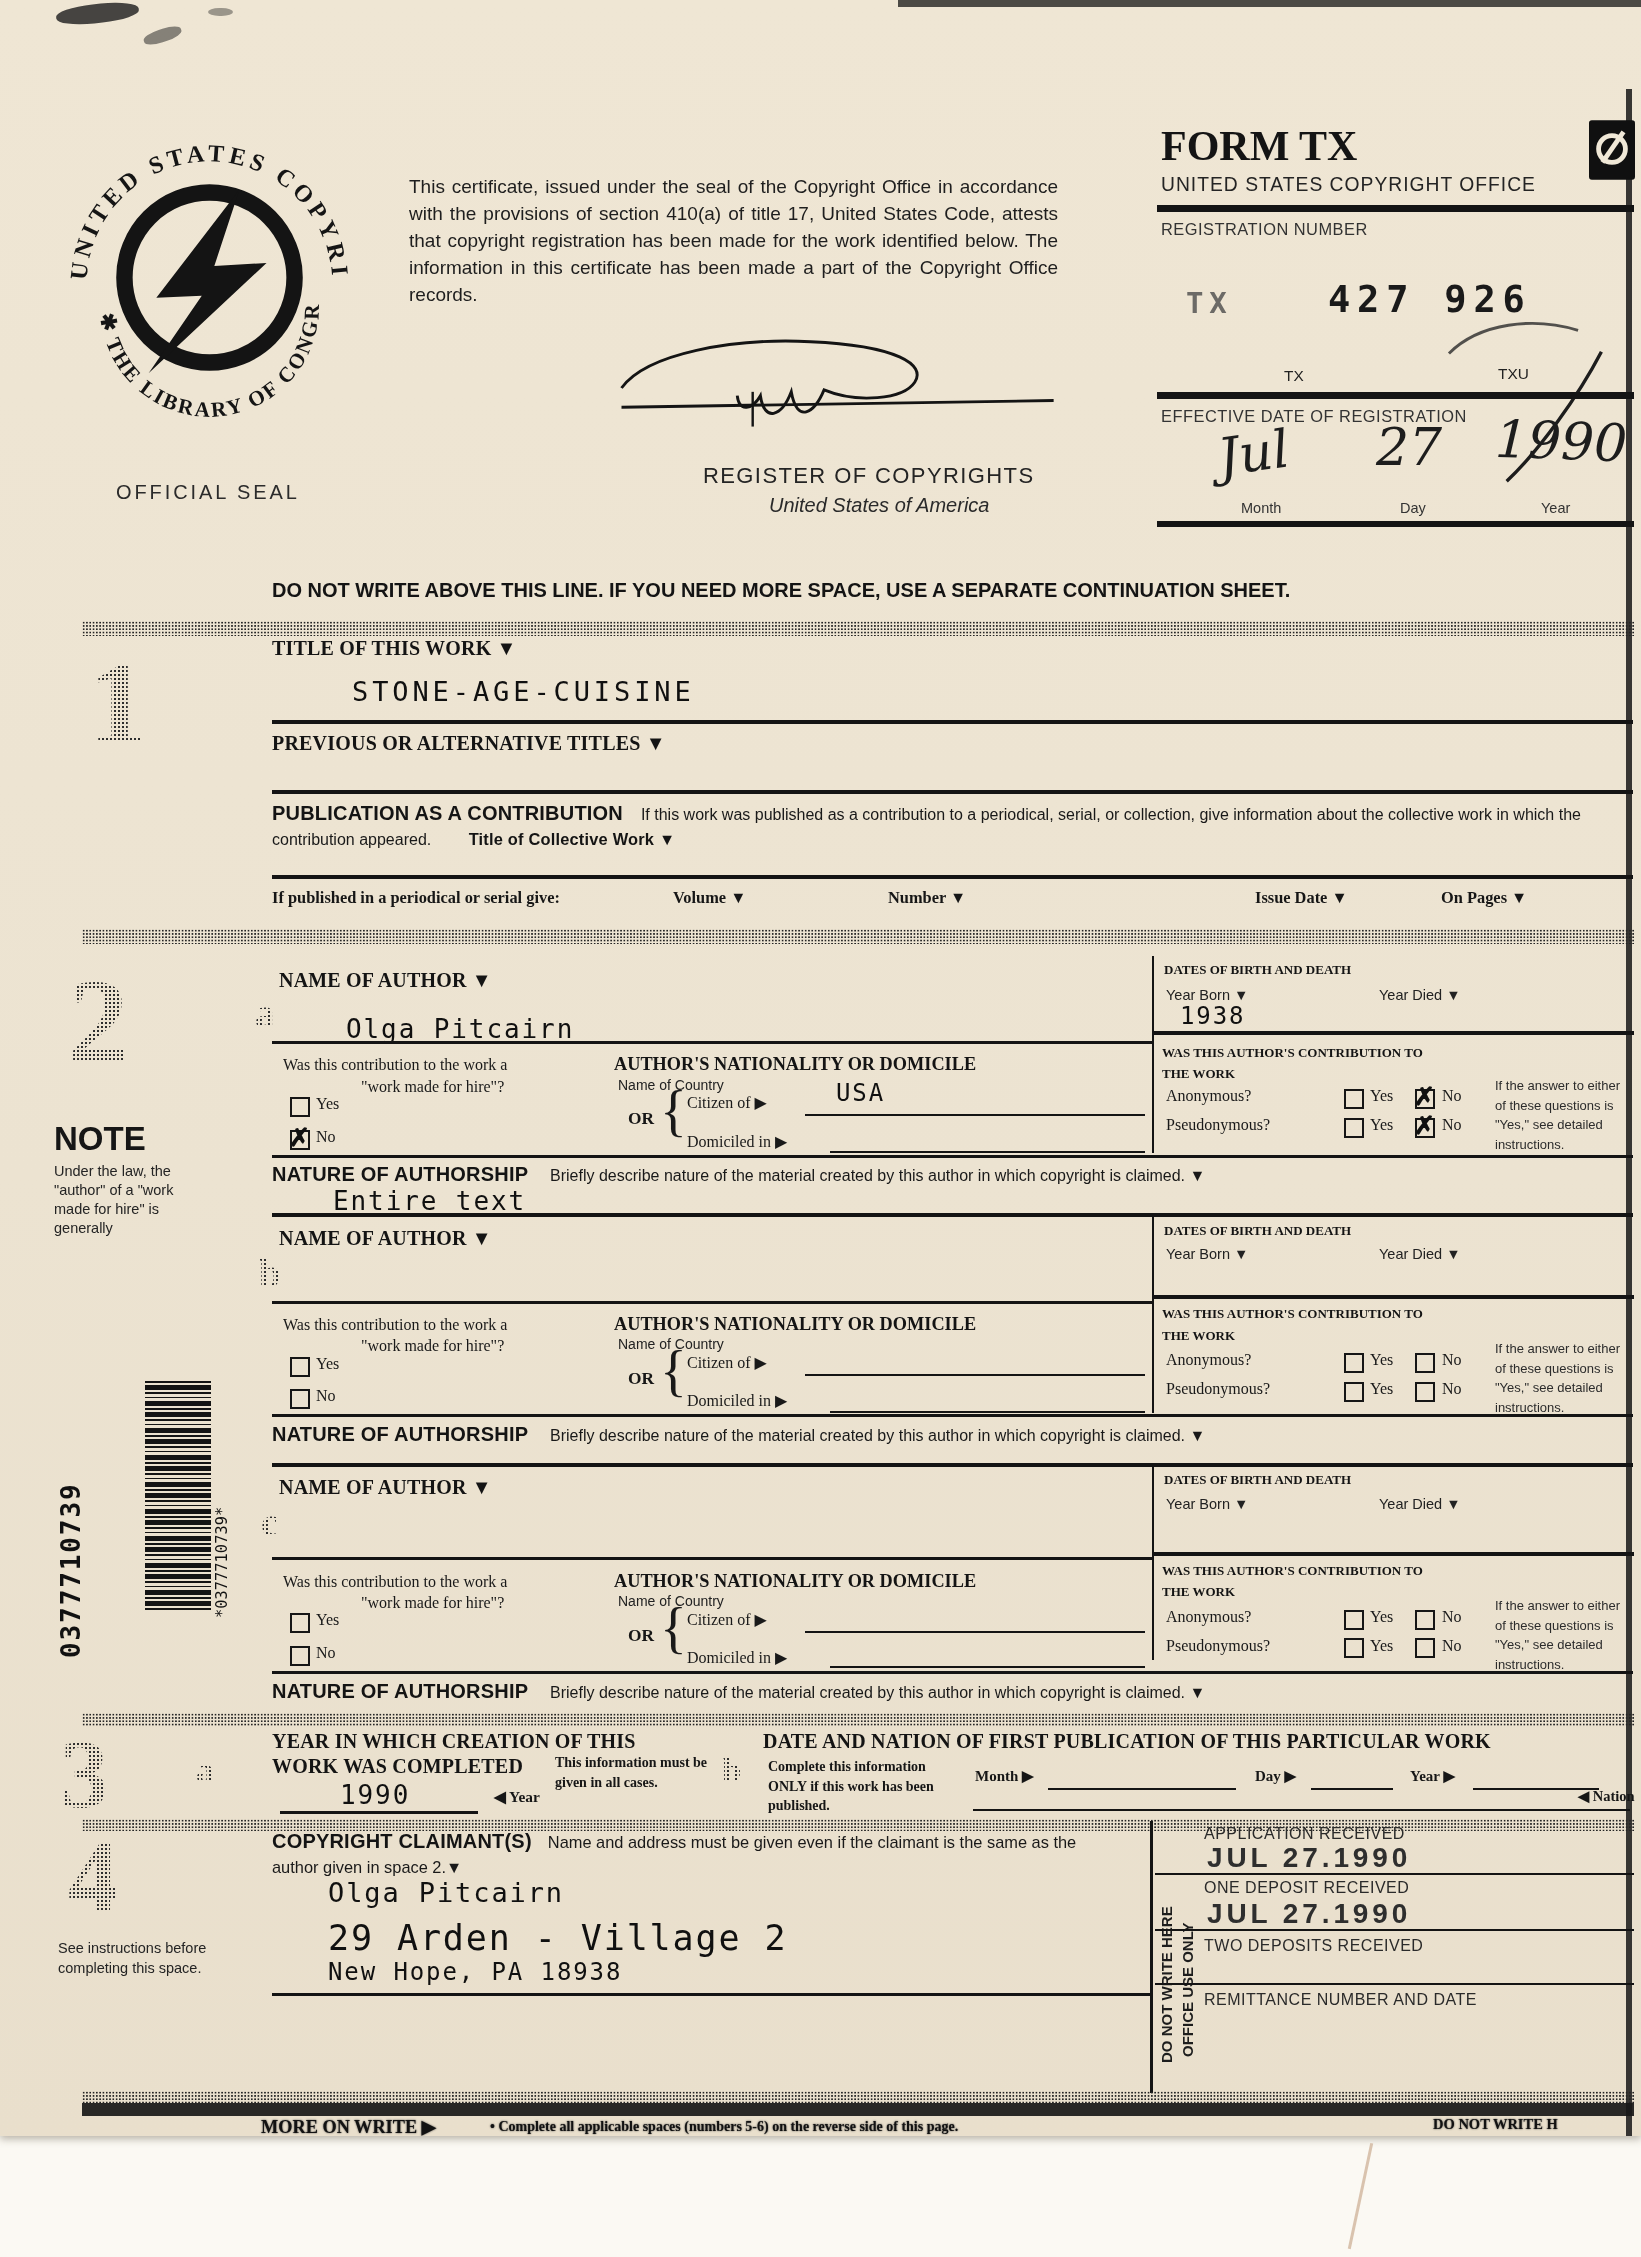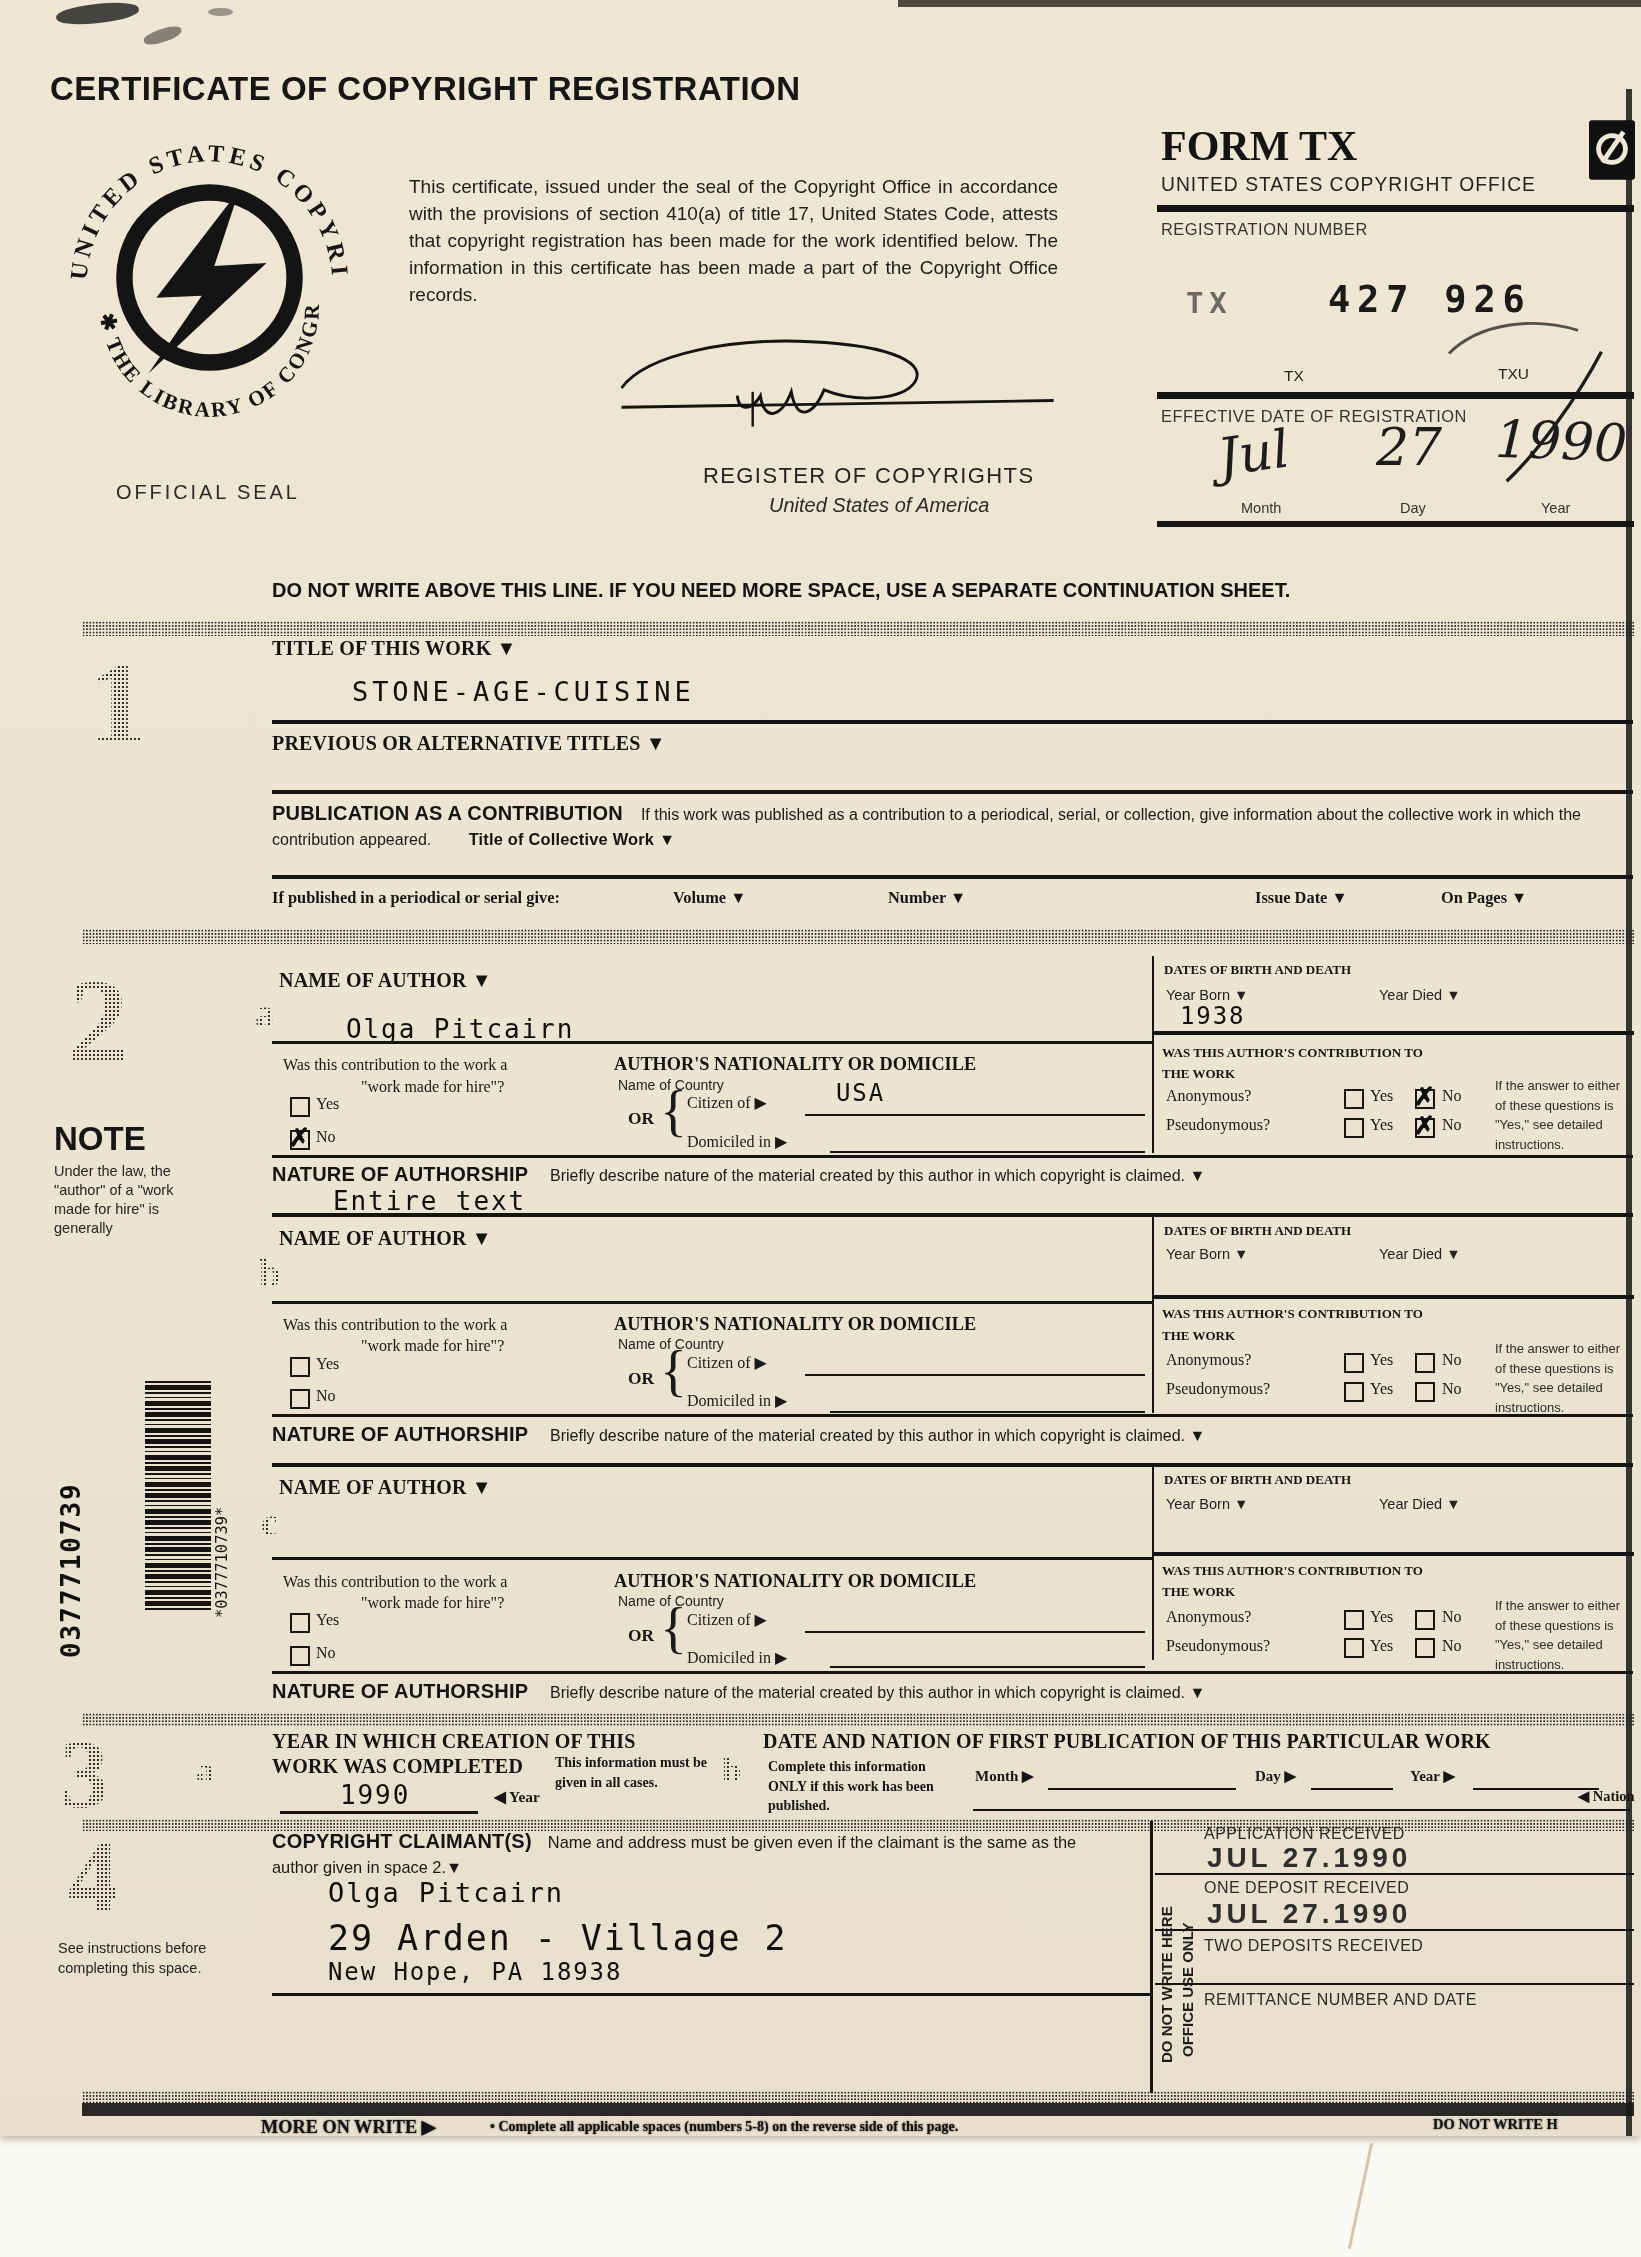--- a/index.html
+++ b/index.html
@@ -42,21 +42,20 @@
 
 <div id="page">
 <div id="paper">
 
   <div class="smudge" style="left:56px;top:3.9px;width:83px;height:19.3px;opacity:.8;transform:rotate(-6deg)"></div>
   <div class="smudge" style="left:143px;top:29px;width:39px;height:12.6px;opacity:.5;transform:rotate(-18deg)"></div>
   <div class="smudge" style="left:208px;top:7.7px;width:25px;height:8.7px;opacity:.4"></div>
   <div class="abs" style="left:898px;top:0;width:743px;height:6.8px;background:#151515;opacity:.75"></div>
   <div class="abs" style="left:1626px;top:89px;width:5.8px;height:2047px;background:#161616;opacity:.85"></div>
 
-  <div class="abs" style="left:50px;top:70px;width:772px;font:700 33px 'Liberation Sans',sans-serif;letter-spacing:0.5px;color:#161616">CERTIFICATE OF COPYRIGHT REGISTRATION</div>
 
   <svg class="abs" style="left:50px;top:118px" width="319" height="319" viewBox="0 0 330 330">
     <defs>
       <path id="arcT" d="M 38 172 A 127 127 0 1 1 292 172" fill="none"></path>
       <path id="arcB" d="M 52 196 A 113 113 0 0 0 278 196" fill="none"></path>
     </defs>
     <text font-size="25" letter-spacing="4.5" font-weight="700" fill="#151515" font-family="Liberation Serif,serif">
       <textPath href="#arcT" startOffset="1%">UNITED STATES COPYRIGHT OFFICE</textPath>
     </text>
     <text font-size="22" letter-spacing="2.5" font-weight="700" fill="#151515" font-family="Liberation Serif,serif">
@@ -346,20 +345,20 @@
   <div class="abs" style="left:1204px;top:1879px;font:16px 'Liberation Sans',sans-serif;letter-spacing:0.5px;color:#2a2a2a">ONE DEPOSIT RECEIVED</div>
   <div class="abs stamp" style="left:1207px;top:1898px;font-size:28px">JUL 27.1990</div>
   <div class="hr" style="left:1155px;top:1929px;width:479px;height:1.9px"></div>
   <div class="abs" style="left:1204px;top:1937px;font:16px 'Liberation Sans',sans-serif;letter-spacing:0.5px;color:#2a2a2a">TWO DEPOSITS RECEIVED</div>
   <div class="hr" style="left:1155px;top:1983px;width:479px;height:1.9px"></div>
   <div class="abs" style="left:1204px;top:1991px;font:16px 'Liberation Sans',sans-serif;letter-spacing:0.5px;color:#2a2a2a">REMITTANCE NUMBER AND DATE</div>
 
   <div class="band" style="left:82px;top:2091px;width:1552px;height:11.6px"></div>
   <div class="abs" style="left:82px;top:2103px;width:1552px;height:12.6px;background:#181818;opacity:.92"></div>
   <div class="abs" style="left:261px;top:2116px;font:700 18.3px 'Liberation Serif',serif;color:#121212;text-shadow:0 0 1.9px #3a3a3a">MORE ON WRITE ▶</div>
-  <div class="abs smb" style="left:490px;top:2119px;font-size:14px;color:#121212;text-shadow:0 0 1.9px #3a3a3a">• Complete all applicable spaces (numbers 5-8) on the reverse side of this page.</div>
+  <div class="abs smb" style="left:490px;top:2119px;font-size:14px;color:#121212;text-shadow:0 0 1.9px #3a3a3a">• Complete all applicable spaces (numbers 5-6) on the reverse side of this page.</div>
   <div class="abs smb" style="left:1433px;top:2116px;font-size:14.5px;color:#121212;text-shadow:0 0 1.9px #3a3a3a">DO NOT WRITE H</div>
 
 </div>
 
 <div class="abs" style="left:1359px;top:2142px;width:2.9px;height:108px;background:#d9c3ae;transform:rotate(12deg)"></div>
 </div>
 
 
 </body></html>

